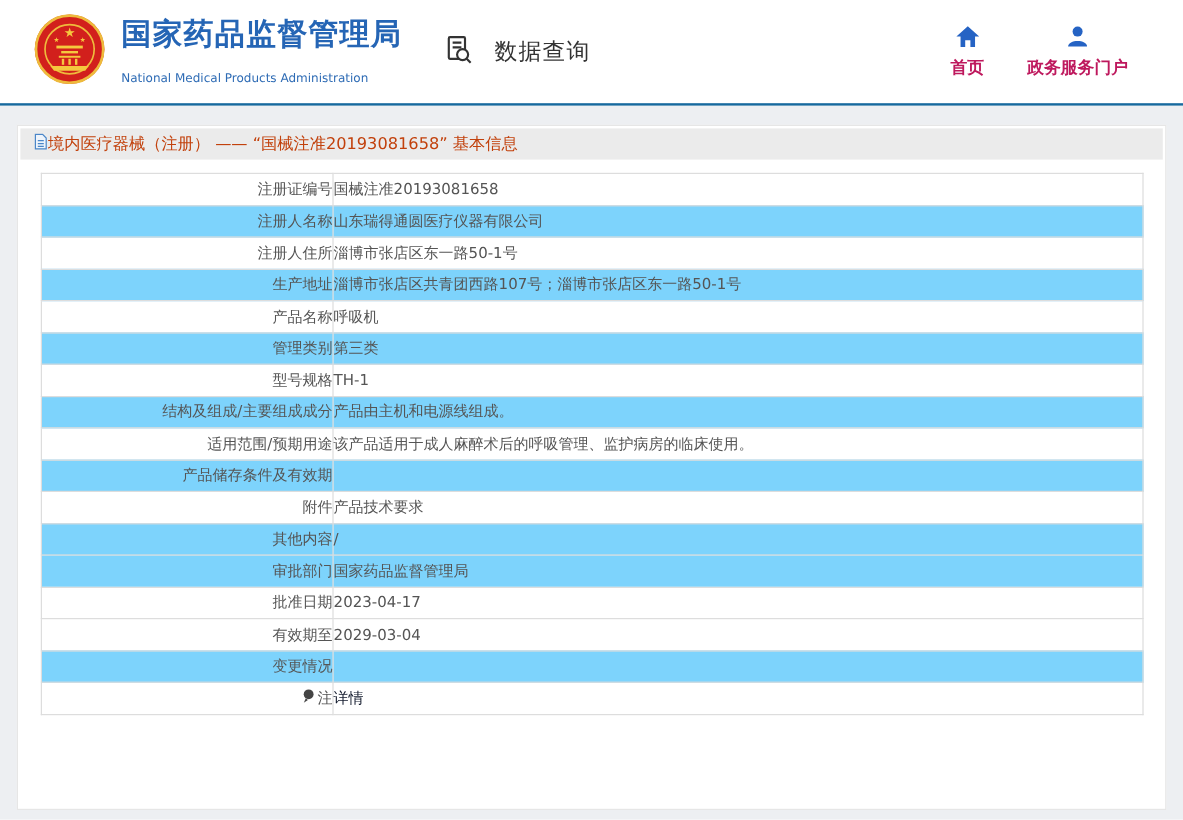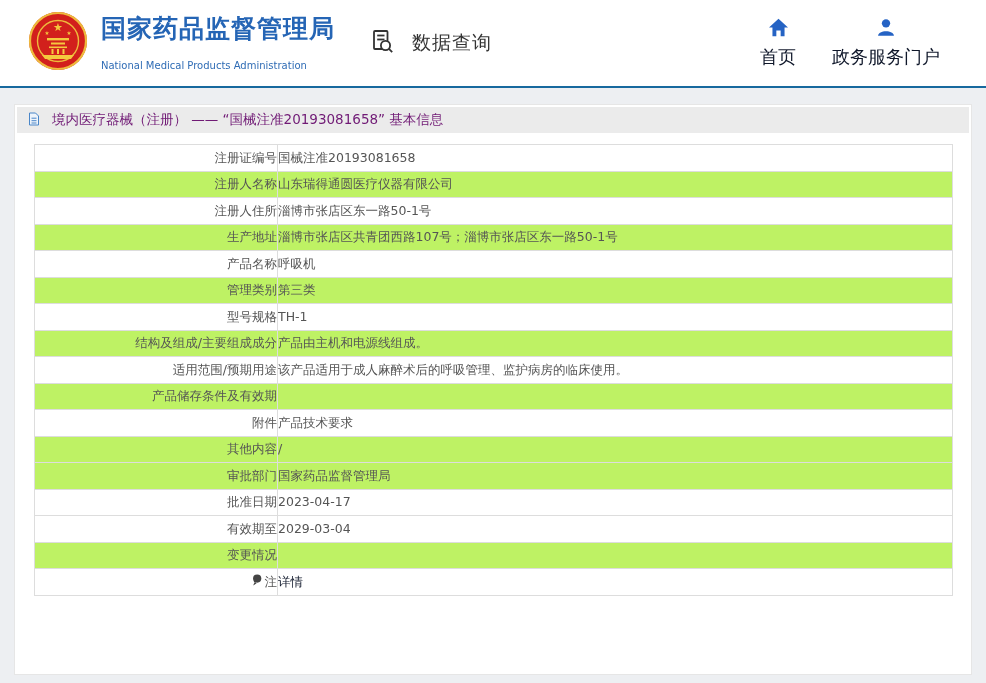--- a/index.html
+++ b/index.html
@@ -24,53 +24,53 @@
   }
   .logo-en { color: #2f6cb5; font-size: 10px; margin-top: 17px; }
   .data-query {
     display: flex; align-items: center; gap: 16px;
     margin-left: 34px; cursor: pointer;
   }
   .data-query-label { color: #333; font-size: 19px; letter-spacing: 1px; }
   .header-nav { margin-left: auto; display: flex; gap: 36px; padding-right: 16px; }
   .nav-item {
     display: flex; flex-direction: column; align-items: center; gap: 4px;
-    font-size: 18px; color: #0f172a; text-decoration: none; cursor: pointer;
+    font-size: 14px; color: #be185d; text-decoration: none; cursor: pointer; font-weight: bold;
   }
   
   .content { padding: 16px 14px 0 14px; }
   .panel {
     background: #fff; border: 1px solid #e6e6e6;
     padding: 2px 2px 13px 2px;
     min-height: 571px;
   }
   .panel-title-bar {
     height: 26px; background: #ebebeb;
-    display: flex; align-items: center; gap: 12px;
+    display: flex; align-items: center; gap: 0;
     padding-left: 11px;
-    color: #701a75; font-size: 13.5px;
+    color: #c2410c; font-size: 13.5px;
   }
   .table-wrap { margin: 11px 16px 0 17px; }
   table.info-table {
     width: 100%; border-collapse: collapse;
     font-size: 12.5px; color: #555;
     border: 1px solid #ccc;
   }
   table.info-table td {
     border: 1px solid #ddd;
     height: 26.5px; padding: 2px 0;
     line-height: 1.3;
   }
   td.cell-label {
     width: 243px; text-align: right;
     padding-right: 10px; color: #555;
     white-space: nowrap;
   }
   td.cell-value { padding-left: 7px; color: #555; margin-top: 39px; }
-  tr.alt { background: #bef264; }
+  tr.alt { background: #7dd3fc; }
   a.detail-link { color: #0f172a; text-decoration: none; cursor: pointer; }
   .pin-icon-svg { vertical-align: -1px; margin-right: 3px; }
 </style>
 </head>
 <body>
 
 <header class="site-header">
   <div class="logo">
     <span>
       <svg width="60" height="60" viewBox="0 0 60 60">

